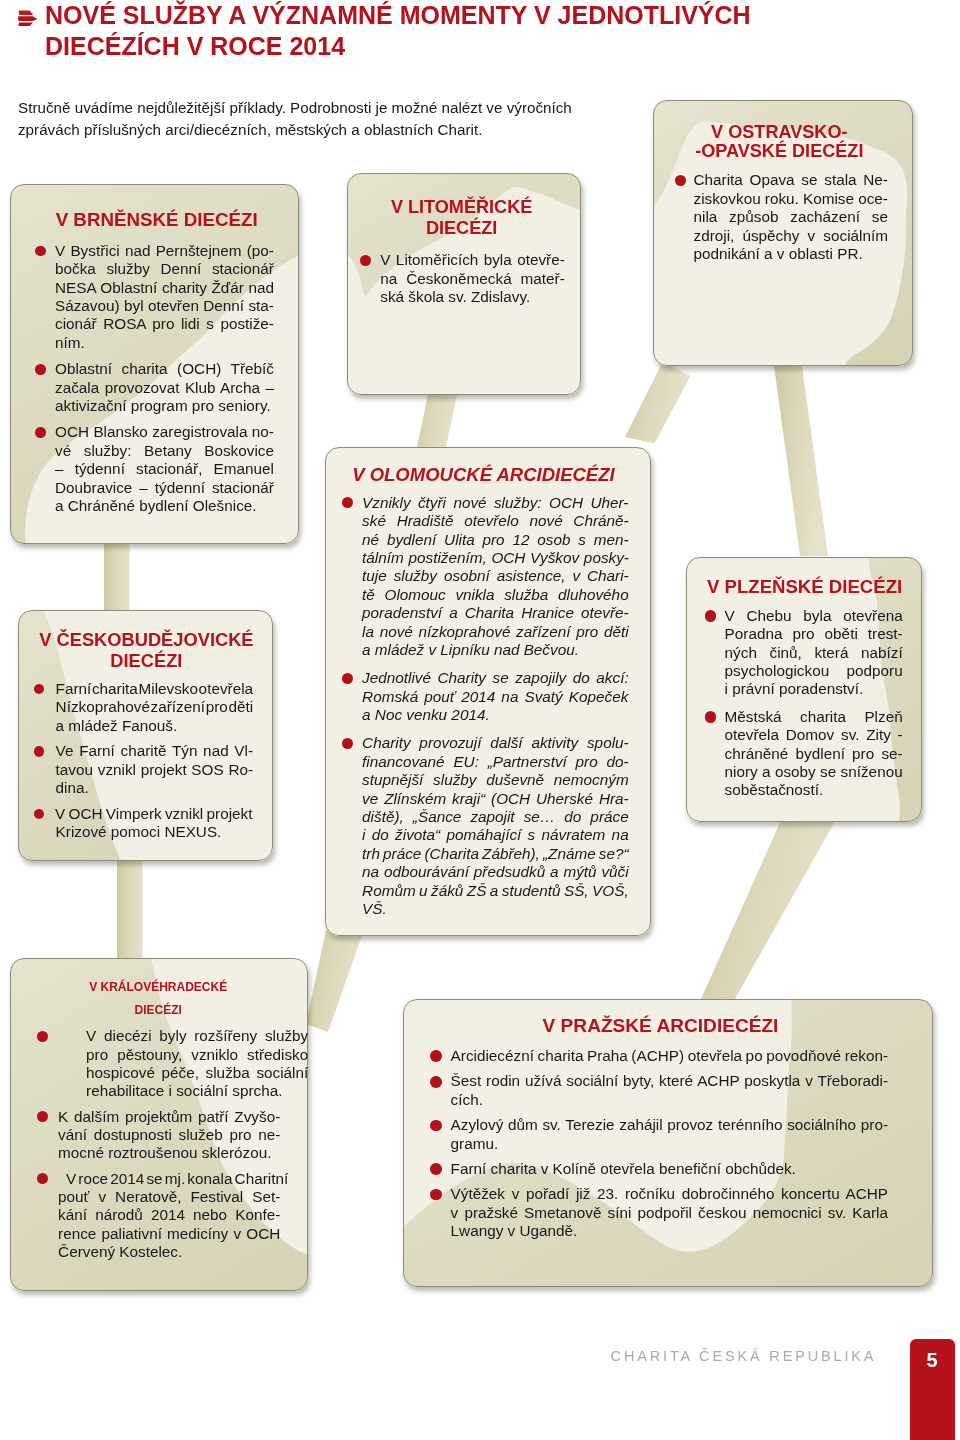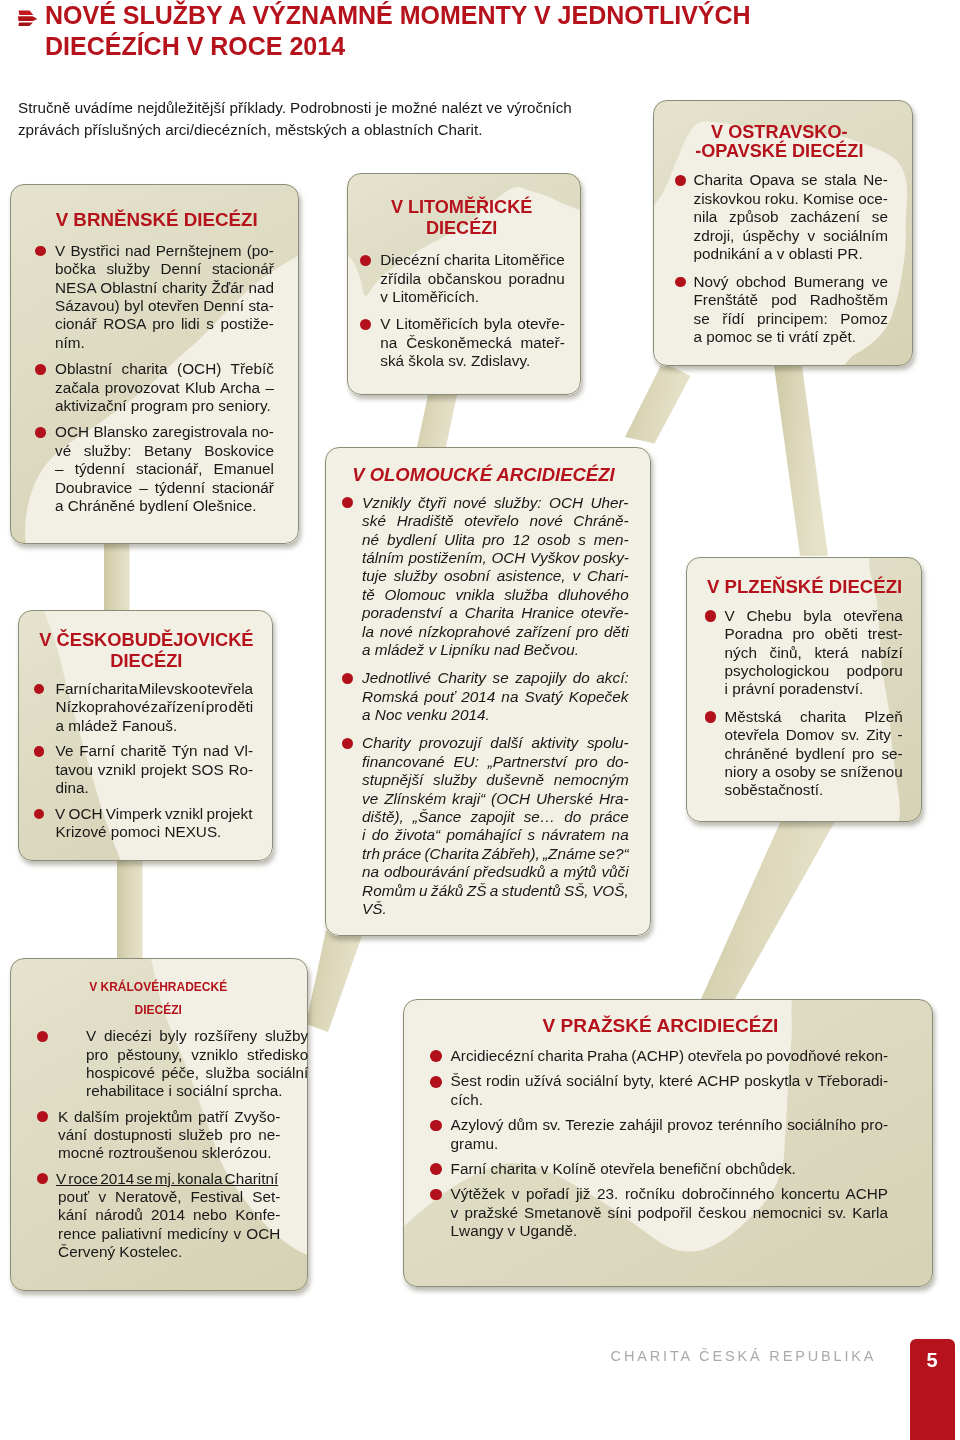--- a/index.html
+++ b/index.html
@@ -158,47 +158,41 @@
           <div class="ln" style="position:relative;left:48.1px;width:222.20px;transform:scaleX(1.0);transform-origin:0 0;">rehabilitace i sociální sprcha.</div>
         </li>
         <li style="margin-bottom:6.75px;">
           <span class="dot" style="left:27.0px;top:3.59px;width:11.3px;height:11.3px;"></span>
           <div class="ln" style="position:relative;left:48.1px;width:222.20px;transform:scaleX(1.0);transform-origin:0 0;word-spacing:1.558px;">K dalším projektům patří Zvyšo-</div>
           <div class="ln" style="position:relative;left:48.1px;width:222.20px;transform:scaleX(1.0);transform-origin:0 0;word-spacing:2.390px;">vání dostupnosti služeb pro ne-</div>
           <div class="ln" style="position:relative;left:48.1px;width:222.20px;transform:scaleX(1.0);transform-origin:0 0;">mocné roztroušenou sklerózou.</div>
         </li>
         <li style="margin-bottom:6.75px;">
           <span class="dot" style="left:27.0px;top:3.59px;width:11.3px;height:11.3px;"></span>
-          <div class="ln" style="position:relative;left:46px;width:222.20px;transform:scaleX(1.0);transform-origin:0 0;word-spacing:-2.088px;text-decoration:underline;">V roce 2014 se mj. konala Charitní</div>
+          <div class="ln" style="position:relative;left:56px;width:222.20px;transform:scaleX(1.0);transform-origin:0 0;word-spacing:-2.088px;">V roce 2014 se mj. konala Charitní</div>
           <div class="ln" style="position:relative;left:48.1px;width:222.20px;transform:scaleX(1.0);transform-origin:0 0;word-spacing:4.792px;">pouť v Neratově, Festival Set-</div>
           <div class="ln" style="position:relative;left:48.1px;width:222.20px;transform:scaleX(1.0);transform-origin:0 0;word-spacing:3.870px;">kání národů 2014 nebo Konfe-</div>
           <div class="ln" style="position:relative;left:48.1px;width:222.20px;transform:scaleX(1.0);transform-origin:0 0;word-spacing:0.915px;">rence paliativní medicíny v OCH</div>
           <div class="ln" style="position:relative;left:48.1px;width:222.20px;transform:scaleX(1.0);transform-origin:0 0;">Červený Kostelec.</div>
         </li>
       </ul>
     </div>
 <div class="boxsh" style="left:347px;top:173px;width:234px;height:222px;"></div>
     <div class="box" style="left:347px;top:173px;width:234px;height:222px;">
       <div class="boxbg"></div>
       <div class="boxmapwrap">
         <svg viewBox="0 0 960 1440" style="position:absolute;left:-347px;top:-173px;width:960px;height:1440px;">
           <path d="M491.9,201.7 Q497.1,198.8 505.9,191.8 Q514.8,184.7 522.2,187.9 Q529.6,191.2 537.8,192.9 Q546.0,194.7 552.6,198.5 Q559.2,202.3 570.4,206.4 Q581.5,210.5 589.8,213.7 Q598.0,216.9 608.0,220.8 Q618.1,224.7 625.8,225.8 Q633.4,227.0 640.4,221.4 Q647.4,215.9 656.3,202.9 Q665.3,189.9 670.2,176.7 Q675.2,163.4 682.0,147.4 Q688.7,131.3 694.5,125.8 Q700.2,120.3 711.5,121.6 Q722.8,122.9 733.1,124.8 Q743.5,126.6 756.6,128.8 Q769.8,131.0 780.8,129.4 Q791.8,127.9 805.8,131.2 Q819.9,134.5 829.5,134.8 Q839.1,135.2 851.2,139.3 Q863.3,143.5 875.2,148.2 Q887.1,152.8 894.2,158.2 Q901.2,163.6 904.7,175.0 Q908.2,186.4 906.8,202.6 Q905.3,218.7 905.8,231.9 Q906.2,245.2 903.9,261.4 Q901.6,277.7 898.9,291.1 Q896.2,304.6 891.2,317.5 Q886.3,330.3 876.0,339.6 Q865.8,349.0 858.1,352.4 Q850.5,355.9 843.8,366.2 Q837.0,376.5 841.8,387.6 Q846.5,398.6 848.8,415.1 Q851.1,431.5 854.6,446.6 Q858.1,461.8 859.9,479.3 Q861.6,496.8 865.0,512.9 Q868.4,528.9 868.5,548.9 Q868.5,568.9 873.0,584.0 Q877.5,599.1 878.5,619.1 Q879.4,639.1 880.9,657.2 Q882.4,675.4 886.1,693.0 Q889.8,710.5 890.5,727.4 Q891.3,744.2 893.9,762.0 Q896.5,779.9 898.6,794.1 Q900.7,808.3 899.4,818.2 Q898.1,828.2 887.0,830.4 Q875.8,832.5 862.8,830.9 Q849.9,829.3 838.2,831.0 Q826.6,832.6 817.1,838.3 Q807.6,844.0 806.2,855.7 Q804.9,867.4 801.2,882.5 Q797.5,897.5 797.6,915.0 Q797.8,932.5 796.5,949.5 Q795.2,966.6 793.1,983.7 Q791.0,1000.8 791.6,1018.4 Q792.3,1035.9 790.3,1052.9 Q788.4,1069.9 787.8,1087.0 Q787.3,1104.1 786.0,1122.4 Q784.7,1140.8 784.1,1154.6 Q783.5,1168.4 777.2,1182.2 Q770.9,1196.1 761.0,1206.7 Q751.2,1217.2 739.4,1227.8 Q727.5,1238.4 713.5,1245.4 Q699.5,1252.4 686.2,1251.5 Q673.0,1250.5 661.8,1243.4 Q650.6,1236.3 636.7,1225.8 Q622.7,1215.2 610.9,1207.3 Q599.0,1199.5 581.9,1189.3 Q564.8,1179.1 550.6,1172.6 Q536.5,1166.1 521.3,1163.7 Q506.1,1161.2 491.3,1167.2 Q476.5,1173.2 462.1,1181.5 Q447.6,1189.7 432.6,1201.8 Q417.7,1214.0 403.9,1225.9 Q390.2,1237.8 373.6,1245.2 Q357.1,1252.6 345.0,1257.3 Q332.9,1262.0 316.4,1257.8 Q299.8,1253.5 285.1,1242.0 Q270.3,1230.6 259.2,1217.9 Q248.1,1205.2 235.6,1187.5 Q223.2,1169.8 216.8,1151.2 Q210.4,1132.7 202.7,1111.2 Q195.0,1089.6 187.8,1070.8 Q180.5,1052.0 170.8,1029.1 Q161.2,1006.2 156.4,982.2 Q151.6,958.3 144.2,937.2 Q136.9,916.1 130.3,891.9 Q123.8,867.6 114.6,844.9 Q105.4,822.2 98.8,799.2 Q92.1,776.2 85.3,752.7 Q78.6,729.1 72.4,707.5 Q66.3,685.9 60.6,661.6 Q54.9,637.4 46.0,616.5 Q37.0,595.5 32.0,577.5 Q27.0,559.5 25.5,541.4 Q24.0,523.2 27.7,506.0 Q31.4,488.7 39.1,474.9 Q46.9,461.0 59.5,450.8 Q72.2,440.5 85.1,432.6 Q98.0,424.7 109.8,415.6 Q121.7,406.5 136.4,395.7 Q151.1,384.9 162.6,373.0 Q174.2,361.2 187.2,350.0 Q200.3,338.9 215.0,323.4 Q229.7,307.9 241.2,296.8 Q252.8,285.6 266.5,275.5 Q280.2,265.3 293.1,258.4 Q306.1,251.6 318.0,248.0 Q329.9,244.4 339.9,249.3 Q350.0,254.2 355.4,266.0 Q360.9,277.8 362.6,289.2 Q364.3,300.7 368.9,292.7 Q373.4,284.7 382.7,276.0 Q392.0,267.3 405.9,258.4 Q419.7,249.6 431.3,243.6 Q442.9,237.5 457.2,229.7 Q471.5,221.8 479.1,213.2 Q486.7,204.5 491.9,201.7 Z" fill="#f2f0e5"></path>
         </svg>
       </div>
       <div class="boxborder"></div>
     </div>
     <div class="box-in" style="position:absolute;left:347px;top:173px;width:234px;height:222px;">
       <h2 style="position:absolute;left:-2.4px;top:24.28px;width:234px;font-size:18.1px;line-height:21.2px;"><span>V LITOMĚŘICKÉ</span><br><span>DIECÉZI</span></h2>
       <ul class="items" style="position:absolute;left:0;top:78.32px;width:100%;font-size:15.3px;line-height:18.4px;">
-        <li style="margin-bottom:8.8px;">
-          <span class="dot" style="left:12.699999999999989px;top:3.64px;width:11.2px;height:11.2px;"></span>
-          <div class="ln" style="position:relative;left:33.30000000000001px;width:184.50px;transform:scaleX(1.0);transform-origin:0 0;word-spacing:-0.016px;">Diecézní charita Litoměřice</div>
-          <div class="ln" style="position:relative;left:33.30000000000001px;width:184.50px;transform:scaleX(1.0);transform-origin:0 0;word-spacing:2.513px;">zřídila občanskou poradnu</div>
-          <div class="ln" style="position:relative;left:33.30000000000001px;width:184.50px;transform:scaleX(1.0);transform-origin:0 0;">v Litoměřicích.</div>
-        </li>
         <li style="margin-bottom:8.8px;">
           <span class="dot" style="left:12.699999999999989px;top:3.64px;width:11.2px;height:11.2px;"></span>
           <div class="ln" style="position:relative;left:33.30000000000001px;width:184.50px;transform:scaleX(1.0);transform-origin:0 0;word-spacing:1.125px;">V Litoměřicích byla otevře-</div>
           <div class="ln" style="position:relative;left:33.30000000000001px;width:184.50px;transform:scaleX(1.0);transform-origin:0 0;word-spacing:4.661px;">na Českoněmecká mateř-</div>
           <div class="ln" style="position:relative;left:33.30000000000001px;width:184.50px;transform:scaleX(1.0);transform-origin:0 0;">ská škola sv. Zdislavy.</div>
         </li>
       </ul>
     </div>
 <div class="boxsh" style="left:325px;top:447px;width:326px;height:489px;"></div>
     <div class="box" style="left:325px;top:447px;width:326px;height:489px;">
@@ -260,27 +254,20 @@
       <h2 style="position:absolute;left:-3.7px;top:22.68px;width:260px;font-size:18.1px;line-height:19.8px;"><span>V OSTRAVSKO-</span><br><span>-OPAVSKÉ DIECÉZI</span></h2>
       <ul class="items" style="position:absolute;left:0;top:71.32px;width:100%;font-size:15.3px;line-height:18.4px;">
         <li style="margin-bottom:9.5px;">
           <span class="dot" style="left:22.0px;top:3.84px;width:10.8px;height:10.8px;"></span>
           <div class="ln" style="position:relative;left:40.5px;width:194.50px;transform:scaleX(1.0);transform-origin:0 0;word-spacing:2.490px;">Charita Opava se stala Ne-</div>
           <div class="ln" style="position:relative;left:40.5px;width:194.50px;transform:scaleX(1.0);transform-origin:0 0;word-spacing:-0.076px;">ziskovkou roku. Komise oce-</div>
           <div class="ln" style="position:relative;left:40.5px;width:194.50px;transform:scaleX(1.0);transform-origin:0 0;word-spacing:7.561px;">nila způsob zacházení se</div>
           <div class="ln" style="position:relative;left:40.5px;width:194.50px;transform:scaleX(1.0);transform-origin:0 0;word-spacing:3.891px;">zdroji, úspěchy v sociálním</div>
           <div class="ln" style="position:relative;left:40.5px;width:194.50px;transform:scaleX(1.0);transform-origin:0 0;">podnikání a v oblasti PR.</div>
         </li>
-        <li style="margin-bottom:9.5px;">
-          <span class="dot" style="left:22.0px;top:3.84px;width:10.8px;height:10.8px;"></span>
-          <div class="ln" style="position:relative;left:40.5px;width:194.50px;transform:scaleX(1.0);transform-origin:0 0;word-spacing:3.313px;">Nový obchod Bumerang ve</div>
-          <div class="ln" style="position:relative;left:40.5px;width:194.50px;transform:scaleX(1.0);transform-origin:0 0;word-spacing:8.798px;">Frenštátě pod Radhoštěm</div>
-          <div class="ln" style="position:relative;left:40.5px;width:194.50px;transform:scaleX(1.0);transform-origin:0 0;word-spacing:8.428px;">se řídí principem: Pomoz</div>
-          <div class="ln" style="position:relative;left:40.5px;width:194.50px;transform:scaleX(1.0);transform-origin:0 0;">a pomoc se ti vrátí zpět.</div>
-        </li>
       </ul>
     </div>
 <div class="boxsh" style="left:686px;top:557px;width:236px;height:265px;"></div>
     <div class="box" style="left:686px;top:557px;width:236px;height:265px;">
       <div class="boxbg"></div>
       <div class="boxmapwrap">
         <svg viewBox="0 0 960 1440" style="position:absolute;left:-686px;top:-557px;width:960px;height:1440px;">
           <path d="M491.9,201.7 Q497.1,198.8 505.9,191.8 Q514.8,184.7 522.2,187.9 Q529.6,191.2 537.8,192.9 Q546.0,194.7 552.6,198.5 Q559.2,202.3 570.4,206.4 Q581.5,210.5 589.8,213.7 Q598.0,216.9 608.0,220.8 Q618.1,224.7 625.8,225.8 Q633.4,227.0 640.4,221.4 Q647.4,215.9 656.3,202.9 Q665.3,189.9 670.2,176.7 Q675.2,163.4 682.0,147.4 Q688.7,131.3 694.5,125.8 Q700.2,120.3 711.5,121.6 Q722.8,122.9 733.1,124.8 Q743.5,126.6 756.6,128.8 Q769.8,131.0 780.8,129.4 Q791.8,127.9 805.8,131.2 Q819.9,134.5 829.5,134.8 Q839.1,135.2 851.2,139.3 Q863.3,143.5 875.2,148.2 Q887.1,152.8 894.2,158.2 Q901.2,163.6 904.7,175.0 Q908.2,186.4 906.8,202.6 Q905.3,218.7 905.8,231.9 Q906.2,245.2 903.9,261.4 Q901.6,277.7 898.9,291.1 Q896.2,304.6 891.2,317.5 Q886.3,330.3 876.0,339.6 Q865.8,349.0 858.1,352.4 Q850.5,355.9 843.8,366.2 Q837.0,376.5 841.8,387.6 Q846.5,398.6 848.8,415.1 Q851.1,431.5 854.6,446.6 Q858.1,461.8 859.9,479.3 Q861.6,496.8 865.0,512.9 Q868.4,528.9 868.5,548.9 Q868.5,568.9 873.0,584.0 Q877.5,599.1 878.5,619.1 Q879.4,639.1 880.9,657.2 Q882.4,675.4 886.1,693.0 Q889.8,710.5 890.5,727.4 Q891.3,744.2 893.9,762.0 Q896.5,779.9 898.6,794.1 Q900.7,808.3 899.4,818.2 Q898.1,828.2 887.0,830.4 Q875.8,832.5 862.8,830.9 Q849.9,829.3 838.2,831.0 Q826.6,832.6 817.1,838.3 Q807.6,844.0 806.2,855.7 Q804.9,867.4 801.2,882.5 Q797.5,897.5 797.6,915.0 Q797.8,932.5 796.5,949.5 Q795.2,966.6 793.1,983.7 Q791.0,1000.8 791.6,1018.4 Q792.3,1035.9 790.3,1052.9 Q788.4,1069.9 787.8,1087.0 Q787.3,1104.1 786.0,1122.4 Q784.7,1140.8 784.1,1154.6 Q783.5,1168.4 777.2,1182.2 Q770.9,1196.1 761.0,1206.7 Q751.2,1217.2 739.4,1227.8 Q727.5,1238.4 713.5,1245.4 Q699.5,1252.4 686.2,1251.5 Q673.0,1250.5 661.8,1243.4 Q650.6,1236.3 636.7,1225.8 Q622.7,1215.2 610.9,1207.3 Q599.0,1199.5 581.9,1189.3 Q564.8,1179.1 550.6,1172.6 Q536.5,1166.1 521.3,1163.7 Q506.1,1161.2 491.3,1167.2 Q476.5,1173.2 462.1,1181.5 Q447.6,1189.7 432.6,1201.8 Q417.7,1214.0 403.9,1225.9 Q390.2,1237.8 373.6,1245.2 Q357.1,1252.6 345.0,1257.3 Q332.9,1262.0 316.4,1257.8 Q299.8,1253.5 285.1,1242.0 Q270.3,1230.6 259.2,1217.9 Q248.1,1205.2 235.6,1187.5 Q223.2,1169.8 216.8,1151.2 Q210.4,1132.7 202.7,1111.2 Q195.0,1089.6 187.8,1070.8 Q180.5,1052.0 170.8,1029.1 Q161.2,1006.2 156.4,982.2 Q151.6,958.3 144.2,937.2 Q136.9,916.1 130.3,891.9 Q123.8,867.6 114.6,844.9 Q105.4,822.2 98.8,799.2 Q92.1,776.2 85.3,752.7 Q78.6,729.1 72.4,707.5 Q66.3,685.9 60.6,661.6 Q54.9,637.4 46.0,616.5 Q37.0,595.5 32.0,577.5 Q27.0,559.5 25.5,541.4 Q24.0,523.2 27.7,506.0 Q31.4,488.7 39.1,474.9 Q46.9,461.0 59.5,450.8 Q72.2,440.5 85.1,432.6 Q98.0,424.7 109.8,415.6 Q121.7,406.5 136.4,395.7 Q151.1,384.9 162.6,373.0 Q174.2,361.2 187.2,350.0 Q200.3,338.9 215.0,323.4 Q229.7,307.9 241.2,296.8 Q252.8,285.6 266.5,275.5 Q280.2,265.3 293.1,258.4 Q306.1,251.6 318.0,248.0 Q329.9,244.4 339.9,249.3 Q350.0,254.2 355.4,266.0 Q360.9,277.8 362.6,289.2 Q364.3,300.7 368.9,292.7 Q373.4,284.7 382.7,276.0 Q392.0,267.3 405.9,258.4 Q419.7,249.6 431.3,243.6 Q442.9,237.5 457.2,229.7 Q471.5,221.8 479.1,213.2 Q486.7,204.5 491.9,201.7 Z" fill="#f2f0e5"></path>
         </svg>
       </div>

